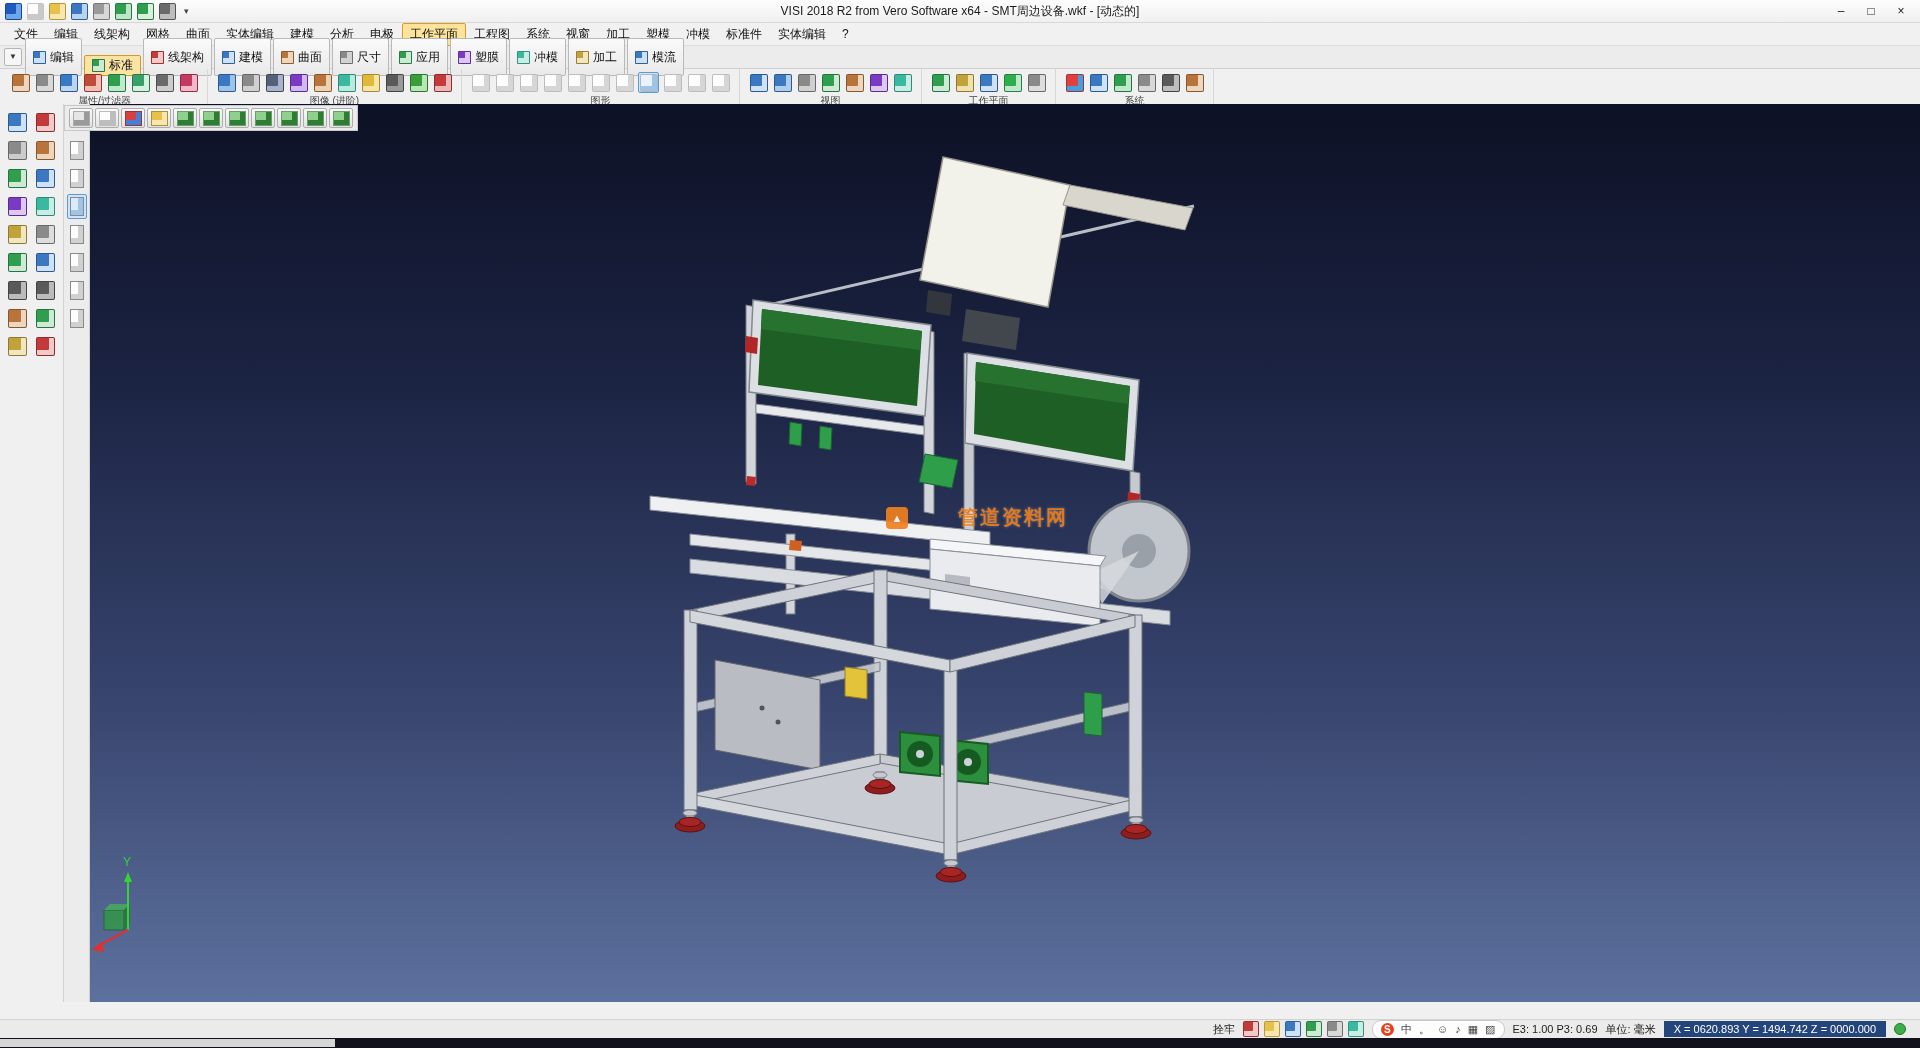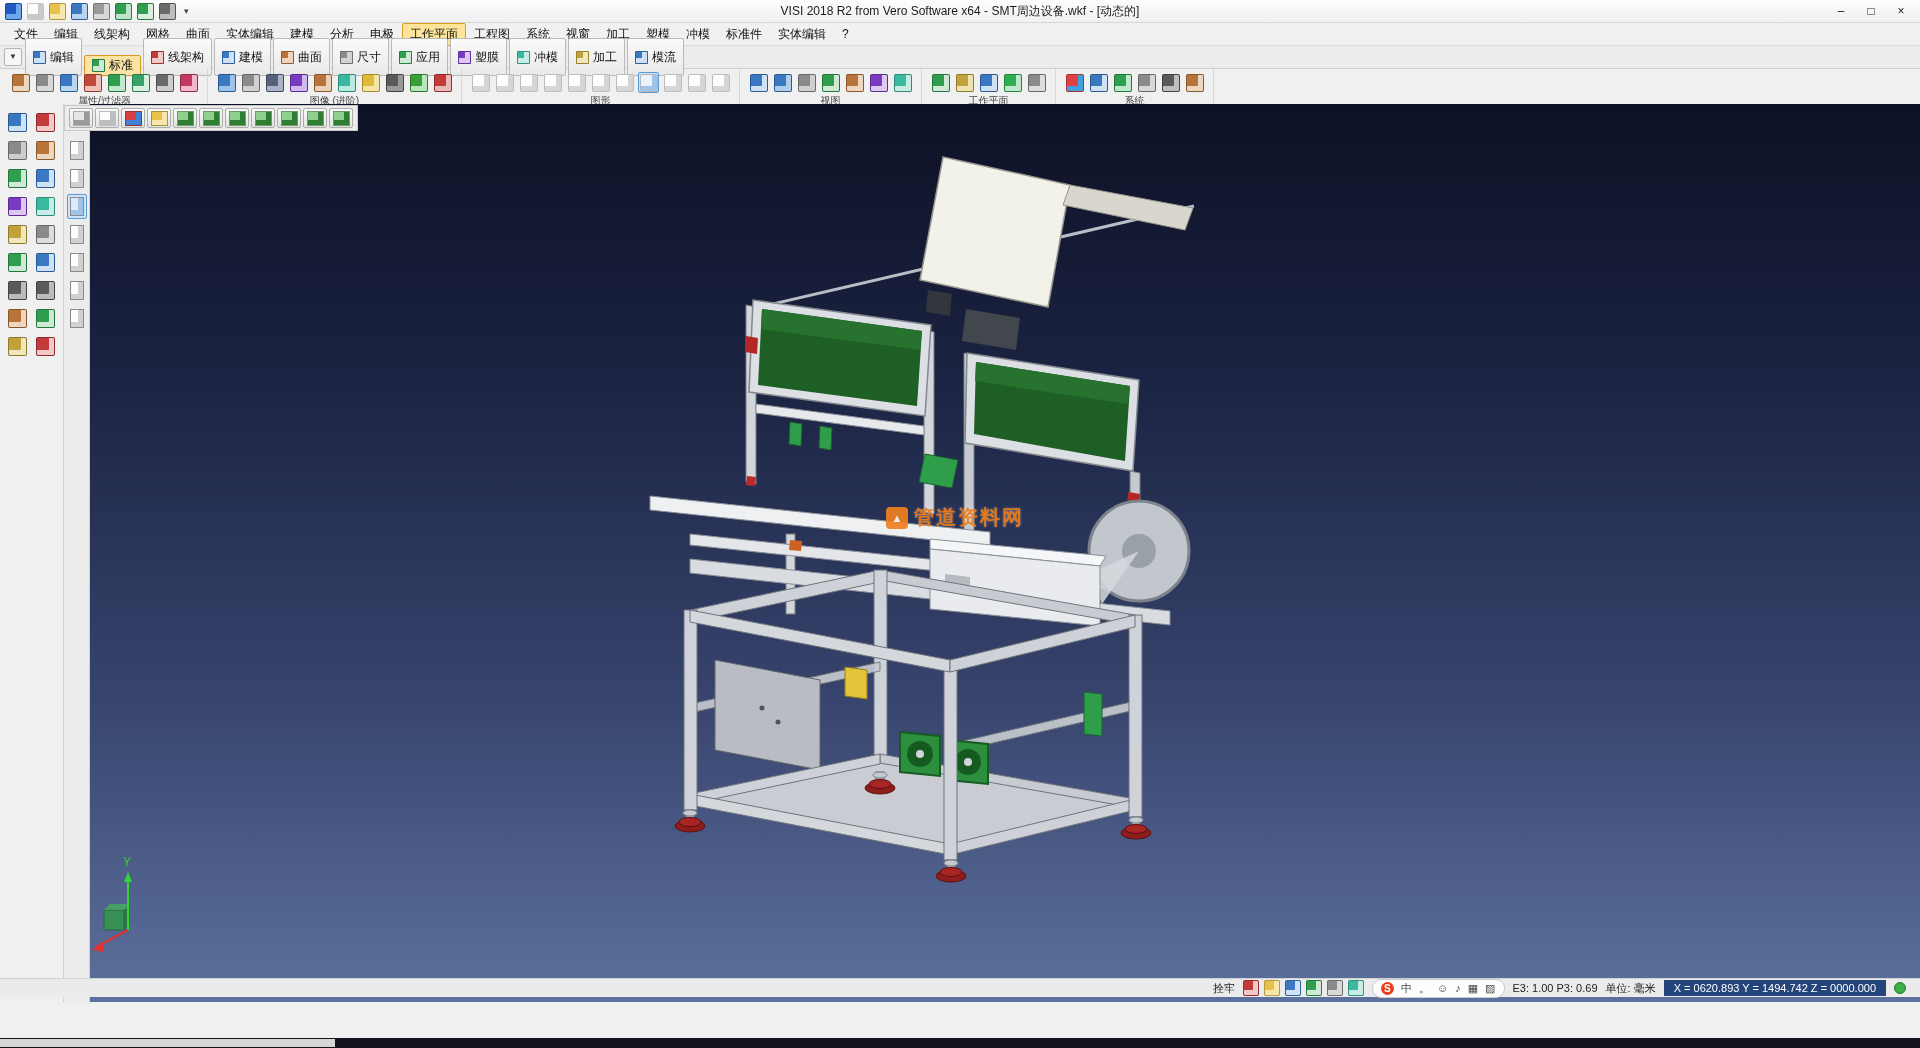--- a/index.html
+++ b/index.html
@@ -47,30 +47,30 @@
   
   .viewbar{position:absolute;left:64px;top:105px;height:26px;display:flex;align-items:center;gap:2px;padding:2px 4px;background:#ececec;border:1px solid #c9c9c9;z-index:5;box-sizing:border-box;}
   .vbbtn{width:24px;height:20px;border:1px solid #adadad;background:linear-gradient(#fbfbfb,#e2e2e2);display:flex;align-items:center;justify-content:center;border-radius:2px;padding:0;}
   .vbi{width:15px;height:13px;border:1px solid rgba(0,0,0,.25);}
 
   
   .viewport{position:absolute;left:90px;top:104px;width:1830px;height:898px;background:linear-gradient(180deg,#0d1125 0%,#1b2342 30%,#36436c 65%,#5d719e 100%);overflow:hidden;}
   .scene{position:absolute;left:0;top:0;width:1830px;height:898px;}
   .watermark{position:absolute;left:796px;top:400px;display:flex;align-items:center;gap:6px;opacity:.92;}
   .wm-ico{width:22px;height:22px;border-radius:4px;background:#f08020;display:flex;align-items:center;justify-content:center;color:#fff;font-size:11px;font-weight:bold;}
-  .wm-text{font-size:20px;font-weight:bold;color:#ef7f1a;letter-spacing:2px;text-shadow:0 0 3px rgba(255,255,255,.35);white-space:nowrap;}
+  .wm-text{font-size:20px;font-weight:bold;color:#ef7f1a;letter-spacing:2px;text-shadow:0 0 3px rgba(255,255,255,.35);white-space:nowrap;margin-left:44px;}
 
   
   .statusA{position:absolute;left:0;top:1002px;width:1920px;height:17px;background:#f0f0f0;border-top:1px solid #c6c6c6;display:flex;align-items:center;justify-content:flex-end;gap:9px;padding:0 24px 0 8px;box-sizing:border-box;font-size:11px;color:#333;}
   .pico{width:12px;height:12px;border-radius:2px;border:1px solid rgba(0,0,0,.22);}
   .sepV{width:1px;height:11px;background:#bbb;}
   .layer{font-weight:bold;color:#222;}
   .segA{width:62px;height:12px;background:#9db4d3;border:1px solid #6b87ad;}
   .segB{width:62px;height:12px;background:#3f5f8e;border:1px solid #2c4568;}
-  .statusB{position:absolute;left:0;top:978px;width:1920px;height:19px;background:#ebebeb;border-top:1px solid #d2d2d2;display:flex;align-items:center;gap:8px;padding:0 14px 0 8px;box-sizing:border-box;font-size:11px;color:#222;}
+  .statusB{position:absolute;left:0;top:1019px;width:1920px;height:19px;background:#ebebeb;border-top:1px solid #d2d2d2;display:flex;align-items:center;gap:8px;padding:0 14px 0 8px;box-sizing:border-box;font-size:11px;color:#222;}
   .spacer{flex:1;}
   .sico{width:14px;height:14px;border-radius:2px;border:1px solid rgba(0,0,0,.2);}
   .ime{display:flex;align-items:center;gap:7px;background:#fdfdfd;border:1px solid #c9c9c9;border-radius:9px;padding:1px 8px;height:15px;}
   .ime-logo{width:13px;height:13px;border-radius:50%;background:#e8401c;color:#fff;font-size:10px;font-weight:bold;display:flex;align-items:center;justify-content:center;}
   .ime-item{font-size:11px;color:#444;line-height:13px;}
   .coords{background:#24457c;color:#fff;padding:2px 10px;font-size:11px;white-space:nowrap;}
   .gdot{width:10px;height:10px;border-radius:50%;background:#3fae49;border:1px solid #1d7a26;}
   .taskbar{position:absolute;left:0;top:1038px;width:1920px;height:10px;background:#12121c;}
   .tseg{position:absolute;left:0;top:1px;width:335px;height:8px;background:#d6d6d6;}
 </style>

